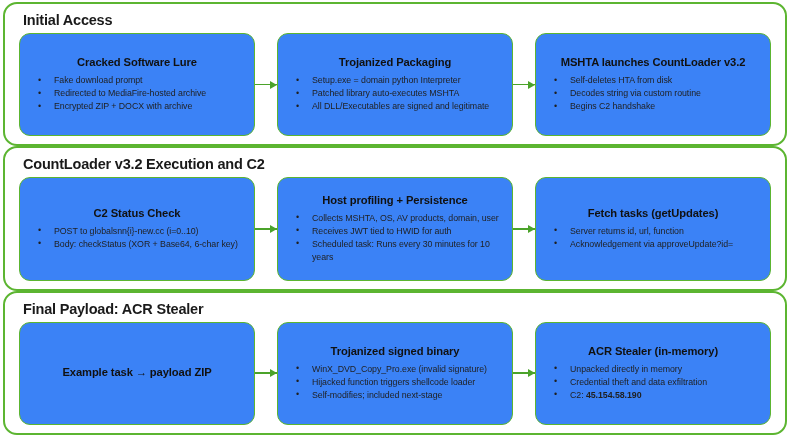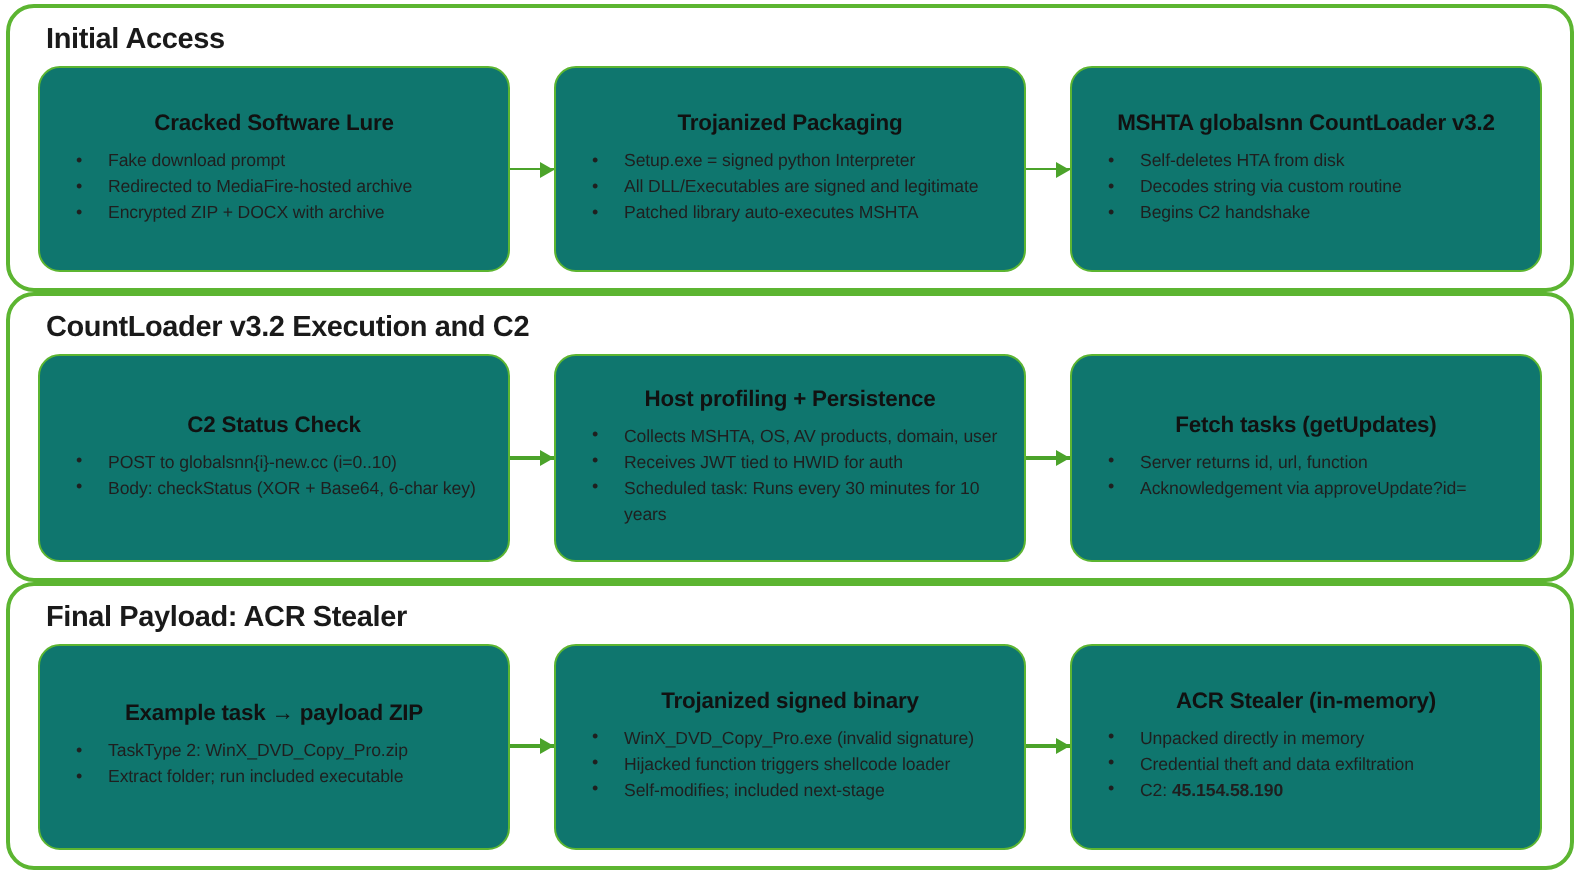--- a/index.html
+++ b/index.html
@@ -45,21 +45,21 @@
     white-space: nowrap;
   }
   .row {
     flex: 1;
     display: flex;
     align-items: stretch;
     justify-content: space-between;
   }
   .card {
     box-sizing: border-box;
-    background: #0f766e;
+    background: #3b82f6;
     border: 1.6px solid #5cb531;
     border-radius: 11px;
     width: 236px;
     padding: 7px 6px 6px 6px;
     display: flex;
     flex-direction: column;
     justify-content: center;
   }
   .card-title {
     font-size: 11.2px;
@@ -137,31 +137,31 @@
           <li>Encrypted ZIP + DOCX with archive</li>
         </ul>
       </div>
       <div class="connector">
         <div class="line"></div>
         <div class="head"></div>
       </div>
       <div class="card">
         <div class="card-title">Trojanized Packaging</div>
         <ul class="bullets">
-          <li>Setup.exe = signed python Interpreter</li>
+          <li>Setup.exe = domain python Interpreter</li>
+          <li>Patched library auto-executes MSHTA</li>
           <li>All DLL/Executables are signed and legitimate</li>
-          <li>Patched library auto-executes MSHTA</li>
-        </ul>
-      </div>
-      <div class="connector">
-        <div class="line"></div>
-        <div class="head"></div>
-      </div>
-      <div class="card">
-        <div class="card-title">MSHTA globalsnn CountLoader v3.2</div>
+        </ul>
+      </div>
+      <div class="connector">
+        <div class="line"></div>
+        <div class="head"></div>
+      </div>
+      <div class="card">
+        <div class="card-title">MSHTA launches CountLoader v3.2</div>
         <ul class="bullets">
           <li>Self-deletes HTA from disk</li>
           <li>Decodes string via custom routine</li>
           <li>Begins C2 handshake</li>
         </ul>
       </div>
     </div>
   </div>
 
   <div class="section">
@@ -198,24 +198,20 @@
         </ul>
       </div>
     </div>
   </div>
 
   <div class="section">
     <div class="section-title">Final Payload: ACR Stealer</div>
     <div class="row">
       <div class="card">
         <div class="card-title">Example task → payload ZIP</div>
-        <ul class="bullets">
-          <li>TaskType 2: WinX_DVD_Copy_Pro.zip</li>
-          <li>Extract folder; run included executable</li>
-        </ul>
       </div>
       <div class="connector">
         <div class="line"></div>
         <div class="head"></div>
       </div>
       <div class="card">
         <div class="card-title">Trojanized signed binary</div>
         <ul class="bullets">
           <li>WinX_DVD_Copy_Pro.exe (invalid signature)</li>
           <li>Hijacked function triggers shellcode loader</li>

